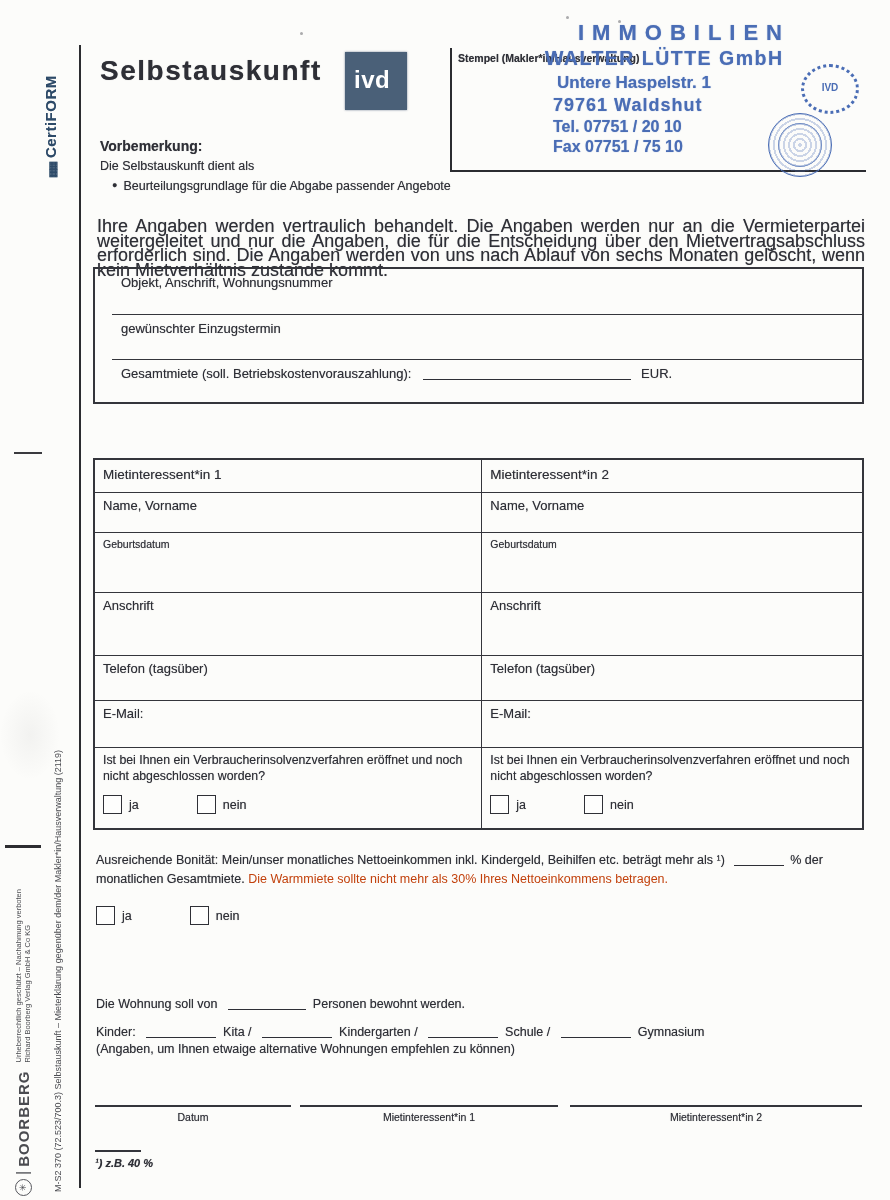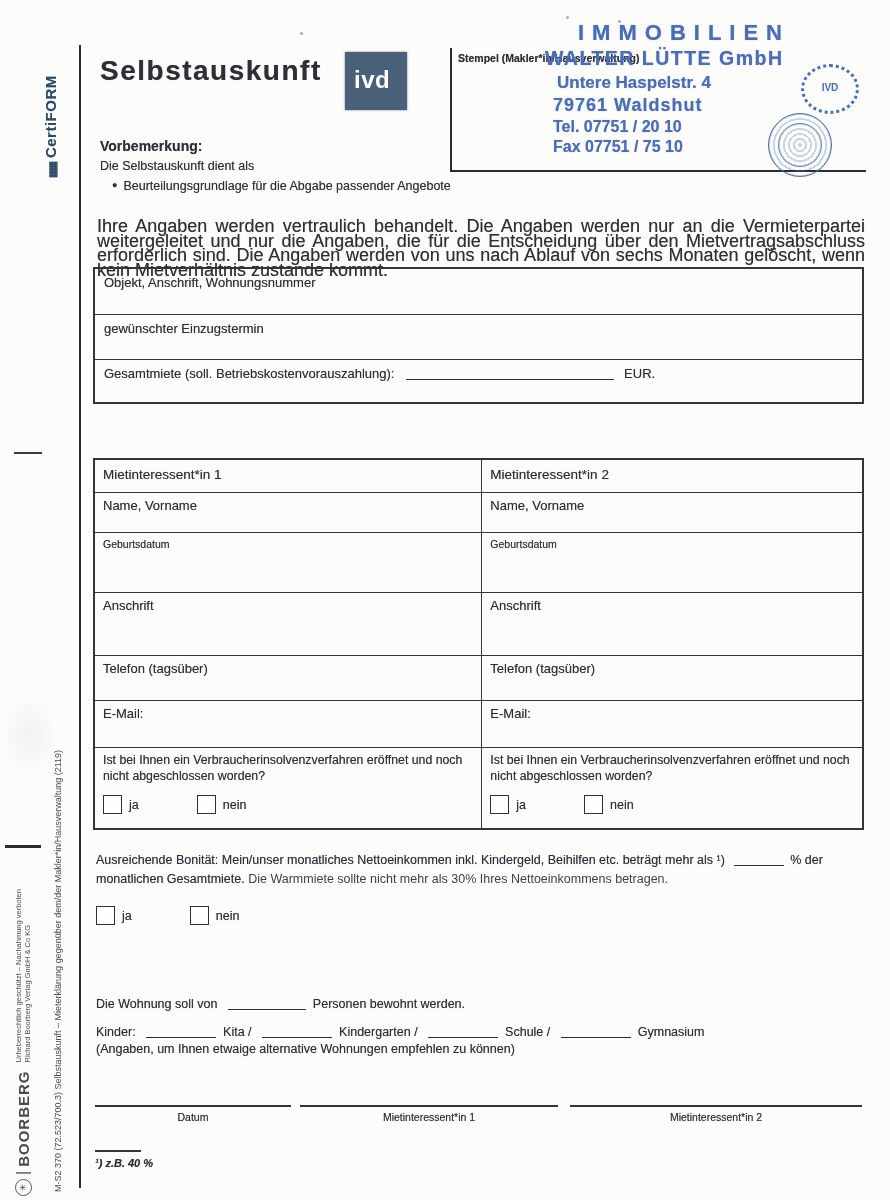--- a/index.html
+++ b/index.html
@@ -3,21 +3,21 @@
 <meta charset="utf-8">
 <style>
   html,body { margin:0; padding:0; background:#e8e8e6; }
   #page {
     position:relative; width:890px; height:1200px; margin:0 auto;
     background:#fcfcfa; overflow:hidden;
     font-family:"Liberation Sans", sans-serif; color:#2e2f36;
   }
   .abs { position:absolute; }
   .scan { color:#2e2f36; text-shadow:0 0 0.7px rgba(46,47,54,.55); }
-  .clean { color:#404040; text-shadow:none; }
+  .clean { color:#c2410c; text-shadow:none; }
 
   
   .vrule { left:79px; top:45px; width:2px; height:1143px; background:#2b2c30; }
   .foldmark1 { left:14px; top:452px; width:28px; height:2px; background:#3a3a3e; }
   .foldmark2 { left:5px; top:845px; width:36px; height:3px; background:#2d2d31; }
   .vtext { transform:rotate(-90deg); transform-origin:0 0; white-space:nowrap; }
   .certiform { left:42px; top:178px; font-size:15px; font-weight:bold; color:#2d4a68;
     letter-spacing:.5px; text-shadow:0 0 .6px rgba(45,74,104,.5); }
   .certiform .grid-ico { font-size:10px; margin-right:5px; letter-spacing:-2px; }
   .pubblock { left:14px; top:1196px; display:flex; align-items:center; gap:4px; color:#4a4b50; }
@@ -60,21 +60,21 @@
   .vb-head { left:100px; top:138px; font-size:14px; font-weight:bold; }
   .vb-intro { left:100px; top:159px; font-size:12.5px; }
   .vb-b1 { left:112px; top:179px; font-size:12.5px; }
   .vb-b2 { left:112px; top:199px; font-size:12.5px; }
   .vb-para { left:97px; top:219px; width:768px; font-size:18px; line-height:14.5px; text-align:justify; }
   .bullet { font-size:9px; vertical-align:2px; margin-right:6px; }
 
   
   .objbox { left:93px; top:267px; width:767px; border:2px solid #34353b; display:grid;
     grid-template-rows:46px 45px 42px; }
-  .objbox > div { border-bottom:1.8px solid #34353b; padding:6px 9px; font-size:13px; }
+  .objbox > div { border-bottom:1.8px solid #34353b; padding:6px 9px; font-size:13px;margin-left:17px; }
   .objbox > div:last-child { border-bottom:none; }
 
   .sec1-head { left:100px; top:421px; font-size:13.5px; font-weight:bold; letter-spacing:.2px; }
 
   
   .apptable { left:93px; top:458px; width:767px; border:2px solid #34353b; display:grid;
     grid-template-columns:50.5% 49.5%; grid-template-rows:33px 40px 60px 63px 45px 47px 80px; }
   .apptable > div { border-bottom:1.8px solid #34353b; padding:5px 8px; font-size:13px; }
   .apptable > div:nth-child(odd) { border-right:1.8px solid #34353b; }
   .apptable > div:nth-last-child(-n+2) { border-bottom:none; }
@@ -138,21 +138,21 @@
   <div class="abs ivd-box">
     <span class="ivd-text">ivd</span>
   </div>
 
   <div class="abs stampbox-left"></div>
   <div class="abs stampbox-bottom"></div>
   <div class="abs stamp-label scan">Stempel (Makler*in/Hausverwaltung)</div>
 
   <div class="abs st1 ink">IMMOBILIEN</div>
   <div class="abs st2 ink">WALTER LÜTTE GmbH</div>
-  <div class="abs st3 ink">Untere Haspelstr. 4</div>
+  <div class="abs st3 ink">Untere Haspelstr. 1</div>
   <div class="abs st4 ink">79761 Waldshut</div>
   <div class="abs st5 ink">Tel. 07751 / 20 10</div>
   <div class="abs st6 ink">Fax 07751 / 75 10</div>
   <div class="abs seal-gear"><span>IVD</span></div>
   <div class="abs seal-round"></div>
 
   <div class="abs vb-head scan">Vorbemerkung:</div>
   <div class="abs vb-intro scan">Die Selbstauskunft dient als</div>
   <div class="abs vb-b1 scan"><span class="bullet">●</span><span>Beurteilungsgrundlage für die Abgabe passender Angebote</span></div>
   <div class="abs vb-para scan">Ihre Angaben werden vertraulich behandelt. Die Angaben werden nur an die Vermieterpartei weitergeleitet und nur die Angaben, die für die Entscheidung über den Mietvertragsabschluss erforderlich sind. Die Angaben werden von uns nach Ablauf von sechs Monaten gelöscht, wenn kein Mietverhältnis zustande kommt.</div>

